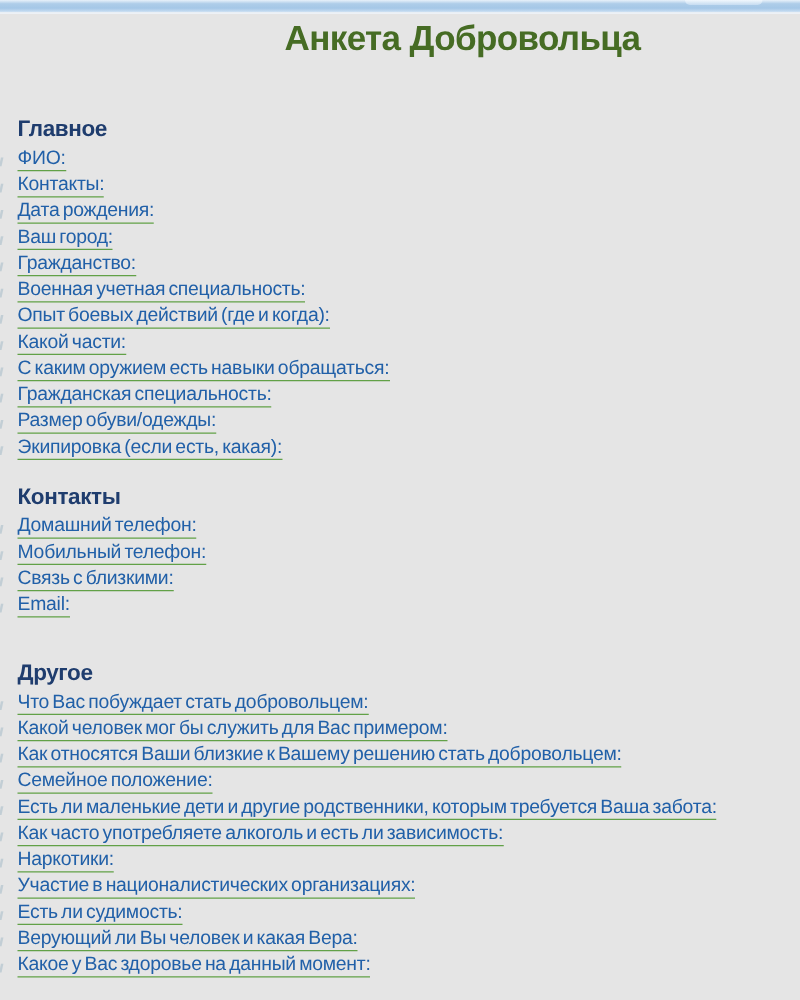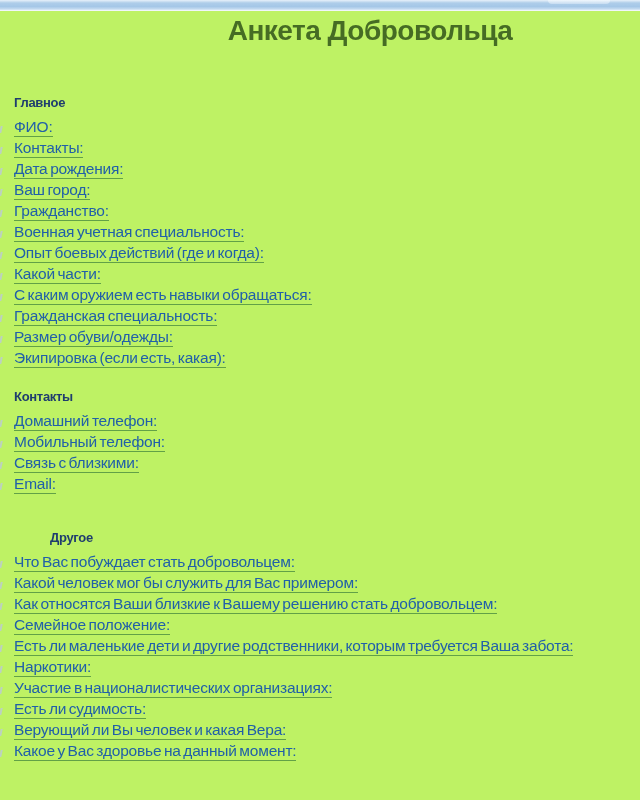--- a/index.html
+++ b/index.html
@@ -7,21 +7,21 @@
     padding: 0;
     background: #ffffff;
     width: 640px;
     font-family: "Liberation Sans", "DejaVu Sans", sans-serif;
   }
   #viewport {
     position: relative;
     width: 640px;
     height: 800px;
     overflow: hidden;
-    background: #bef264;
+    background: #e5e5e5;
   }
   
   .topbar {
     position: relative;
     height: 10px;
     width: 100%;
     background: linear-gradient(to bottom, #e8f1fa 0%, #aecde9 30%, #a5c7e7 65%, #c3daf0 90%, #dfecf8 100%);
     border-bottom: 1px solid #f0f5fb;
   }
   .topbar-notch {
@@ -46,29 +46,29 @@
     color: #466c24;
   }
   
   .content {
     padding-left: 14px;
     padding-right: 6px;
   }
   .section { margin: 0; }
   .section-heading {
     margin: 0;
-    font-size: 13px;
+    font-size: 18px;
     line-height: 22px;
     font-weight: bold;
     letter-spacing: -0.3px;
     color: #1f3d6e;
   }
   .section:nth-child(1) .section-heading { margin-top: 44px; }
   .section:nth-child(2) .section-heading { margin-top: 18px; }
-  .section:nth-child(3) .section-heading { margin-top: 33px; margin-left: 36px; }
+  .section:nth-child(3) .section-heading { margin-top: 33px; }
   .fields { margin-top: 2px; }
   .field-row {
     position: relative;
     height: 21px;
     line-height: 21px;
     white-space: nowrap;
   }
   .field-label {
     display: inline-block;
     font-size: 15.5px;
@@ -217,20 +217,24 @@
   <div class="field-row">
     <span class="edge-tick"></span>
     <a class="field-label">Семейное положение:</a>
   </div>
 
   <div class="field-row">
     <span class="edge-tick"></span>
     <a class="field-label">Есть ли маленькие дети и другие родственники, которым требуется Ваша забота:</a>
   </div>
 
+  <div class="field-row">
+    <span class="edge-tick"></span>
+    <a class="field-label">Как часто употребляете алкоголь и есть ли зависимость:</a>
+  </div>
 
   <div class="field-row">
     <span class="edge-tick"></span>
     <a class="field-label">Наркотики:</a>
   </div>
 
   <div class="field-row">
     <span class="edge-tick"></span>
     <a class="field-label">Участие в националистических организациях:</a>
   </div>

